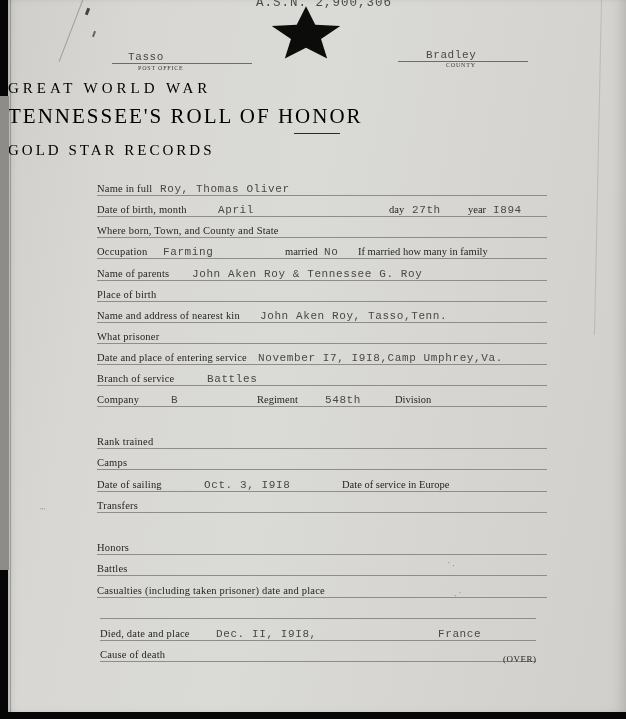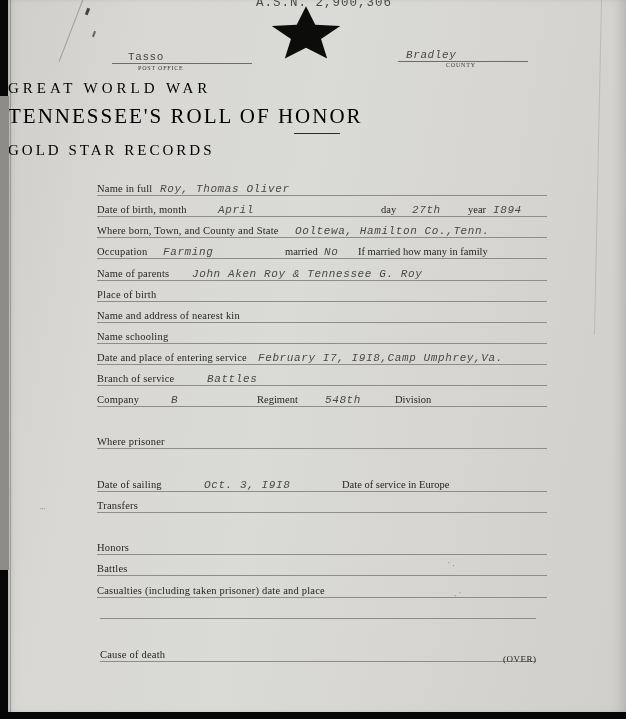--- a/index.html
+++ b/index.html
@@ -48,21 +48,21 @@
   .row{
     position:absolute;left:89px;width:450px;height:20px;
     border-bottom:1px solid #8f8d87;
   }
   .row.short{left:92px;width:436px;}
   .lbl{
     position:absolute;left:0;bottom:1px;
     font-size:10.5px;color:#26251f;letter-spacing:0.2px;white-space:nowrap;
   }
   .mid{position:absolute;bottom:1px;font-size:10.5px;color:#26251f;white-space:nowrap;}
-  .val{position:absolute;bottom:0;font-style:italic;}
+  .val{position:absolute;bottom:0;}
   .over{
     position:absolute;left:495px;top:654px;
     font-size:9px;letter-spacing:0.5px;color:#24231f;font-variant:small-caps;
   }
 </style>
 </head>
 <body>
 
 <div class="paper">
 
@@ -71,46 +71,45 @@
   <div class="star">
     <svg width="72" height="56" viewBox="0 0 100 97" preserveAspectRatio="none">
       <polygon points="50,2 62.9,34.2 97.6,36.5 70.9,58.8 79.4,92.5 50,74 20.6,92.5 29.1,58.8 2.4,36.5 37.1,34.2" fill="#0c0c0b"></polygon>
     </svg>
   </div>
 
   <span class="typed abs" style="left:120px;top:51px;text-align:center;">Tasso</span>
   <div class="slotline" style="left:104px;top:63px;width:140px;"></div>
   <span class="smallcap" style="left:130px;top:65px;">POST OFFICE</span>
 
-  <span class="typed abs" style="left:398px;top:49px;font-style:italic;">Bradley</span>
+  <span class="typed abs" style="left:418px;top:49px;">Bradley</span>
   <div class="slotline" style="left:390px;top:61px;width:130px;"></div>
   <span class="smallcap" style="left:438px;top:62px;">COUNTY</span>
 
   <div class="t1">GREAT WORLD WAR</div>
   <div class="t2">TENNESSEE'S ROLL OF HONOR</div>
   <div class="t-rule"></div>
   <div class="t3">GOLD STAR RECORDS</div>
 
   <div class="row" style="top:175px">
     <span class="lbl">Name in full</span>
     <span class="typed val" style="left:63px">Roy, Thomas Oliver</span>
   </div>
 
   <div class="row" style="top:196px">
     <span class="lbl">Date of birth, month</span>
     <span class="typed val" style="left:121px">April</span>
-    <span class="mid" style="left:284px">day</span>
+    <span class="mid" style="left:292px">day</span>
     <span class="typed val" style="left:315px">27th</span>
     <span class="mid" style="left:371px">year</span>
     <span class="typed val" style="left:396px">I894</span>
   </div>
 
   <div class="row" style="top:217px">
     <span class="lbl">Where born, Town, and County and State</span>
-    <span class="typed val" style="left:198px">Ooltewa, Hamilton Co.,Tenn.</span>
   </div>
 
   <div class="row" style="top:238px">
     <span class="lbl">Occupation</span>
     <span class="typed val" style="left:66px">Farming</span>
     <span class="mid" style="left:188px">married</span>
     <span class="typed val" style="left:227px">No</span>
     <span class="mid" style="left:261px">If married how many in family</span>
   </div>
 
@@ -118,49 +117,53 @@
     <span class="lbl">Name of parents</span>
     <span class="typed val" style="left:95px">John Aken Roy &amp; Tennessee G. Roy</span>
   </div>
 
   <div class="row" style="top:281px">
     <span class="lbl">Place of birth</span>
   </div>
 
   <div class="row" style="top:302px">
     <span class="lbl">Name and address of nearest kin</span>
+    <span class="typed val" style="left:163px">John Aken Roy, Tasso,Tenn.</span>
   </div>
 
   <div class="row" style="top:323px">
-    <span class="lbl">Name schooling</span>
+    <span class="lbl">What prisoner</span>
   </div>
 
   <div class="row" style="top:344px">
     <span class="lbl">Date and place of entering service</span>
-    <span class="typed val" style="left:161px">February I7, I9I8,Camp Umphrey,Va.</span>
+    <span class="typed val" style="left:161px">November I7, I9I8,Camp Umphrey,Va.</span>
   </div>
 
   <div class="row" style="top:365px">
     <span class="lbl">Branch of service</span>
     <span class="typed val" style="left:110px">Battles</span>
   </div>
 
   <div class="row" style="top:386px">
     <span class="lbl">Company</span>
     <span class="typed val" style="left:74px">B</span>
     <span class="mid" style="left:160px">Regiment</span>
     <span class="typed val" style="left:228px">548th</span>
     <span class="mid" style="left:298px">Division</span>
   </div>
 
 
   <div class="row" style="top:428px">
-    <span class="lbl">Where prisoner</span>
-  </div>
-
+    <span class="lbl">Rank trained</span>
+  </div>
+
+  <div class="row" style="top:449px">
+    <span class="lbl">Camps</span>
+  </div>
 
   <div class="row" style="top:471px">
     <span class="lbl">Date of sailing</span>
     <span class="typed val" style="left:107px">Oct. 3, I9I8</span>
     <span class="mid" style="left:245px">Date of service in Europe</span>
   </div>
 
   <div class="row" style="top:492px">
     <span class="lbl">Transfers</span>
   </div>
@@ -173,20 +176,25 @@
   <div class="row" style="top:555px">
     <span class="lbl">Battles</span>
   </div>
 
   <div class="row" style="top:577px">
     <span class="lbl">Casualties (including taken prisoner) date and place</span>
   </div>
 
   <div class="row short" style="top:598px"></div>
 
+  <div class="row short" style="top:620px">
+    <span class="lbl">Died, date and place</span>
+    <span class="typed val" style="left:116px">Dec. II, I9I8,</span>
+    <span class="typed val" style="left:338px">France</span>
+  </div>
 
   <div class="row short" style="top:641px">
     <span class="lbl">Cause of death</span>
   </div>
 
   <div class="over">(OVER)</div>
 
   <div class="crease-left"></div>
   <div class="crease-right"></div>
   <div class="crease-diag"></div>

